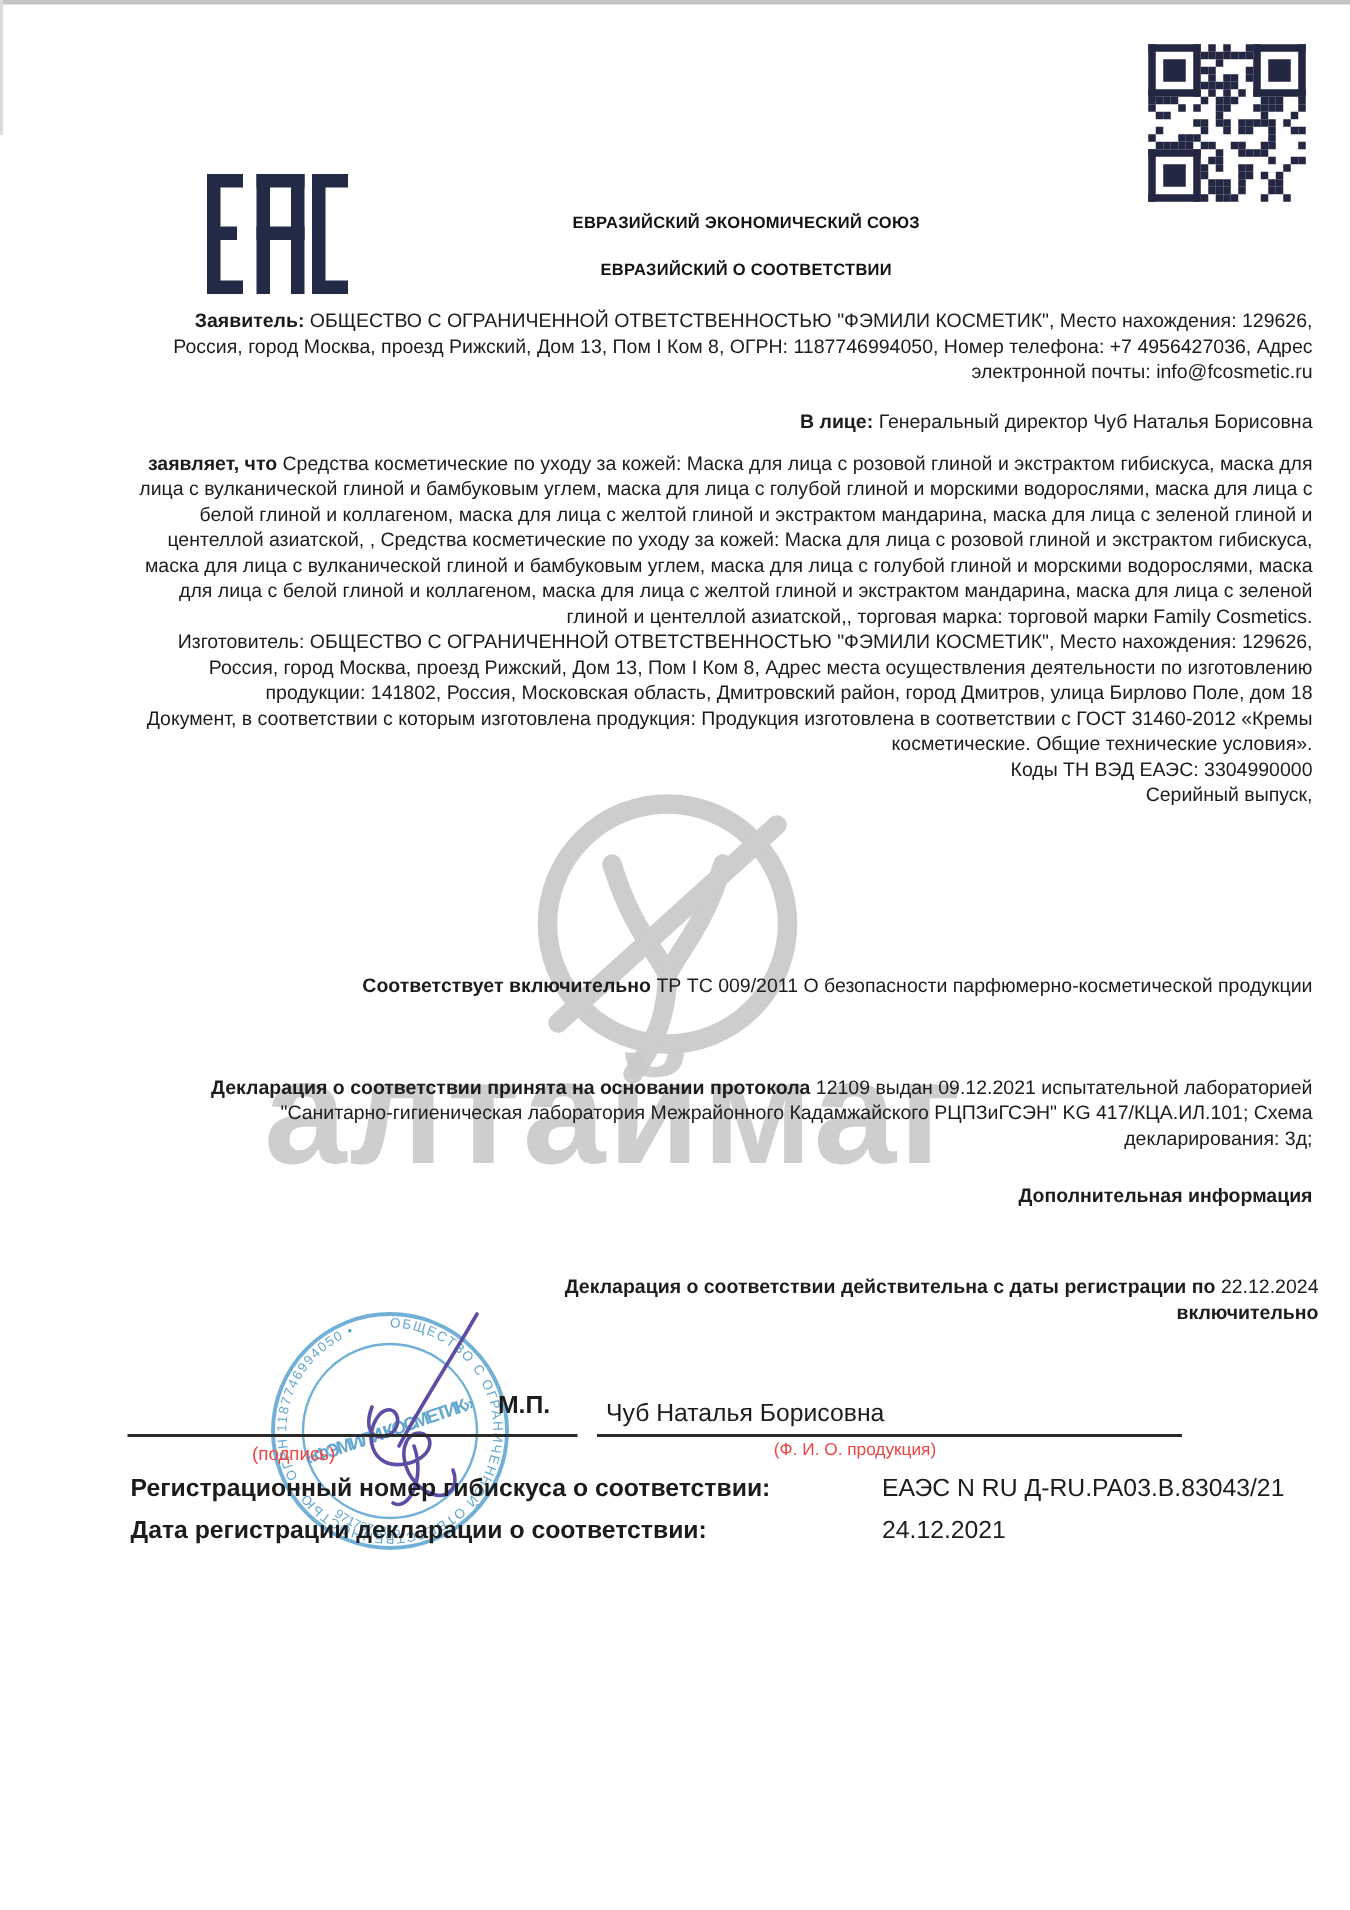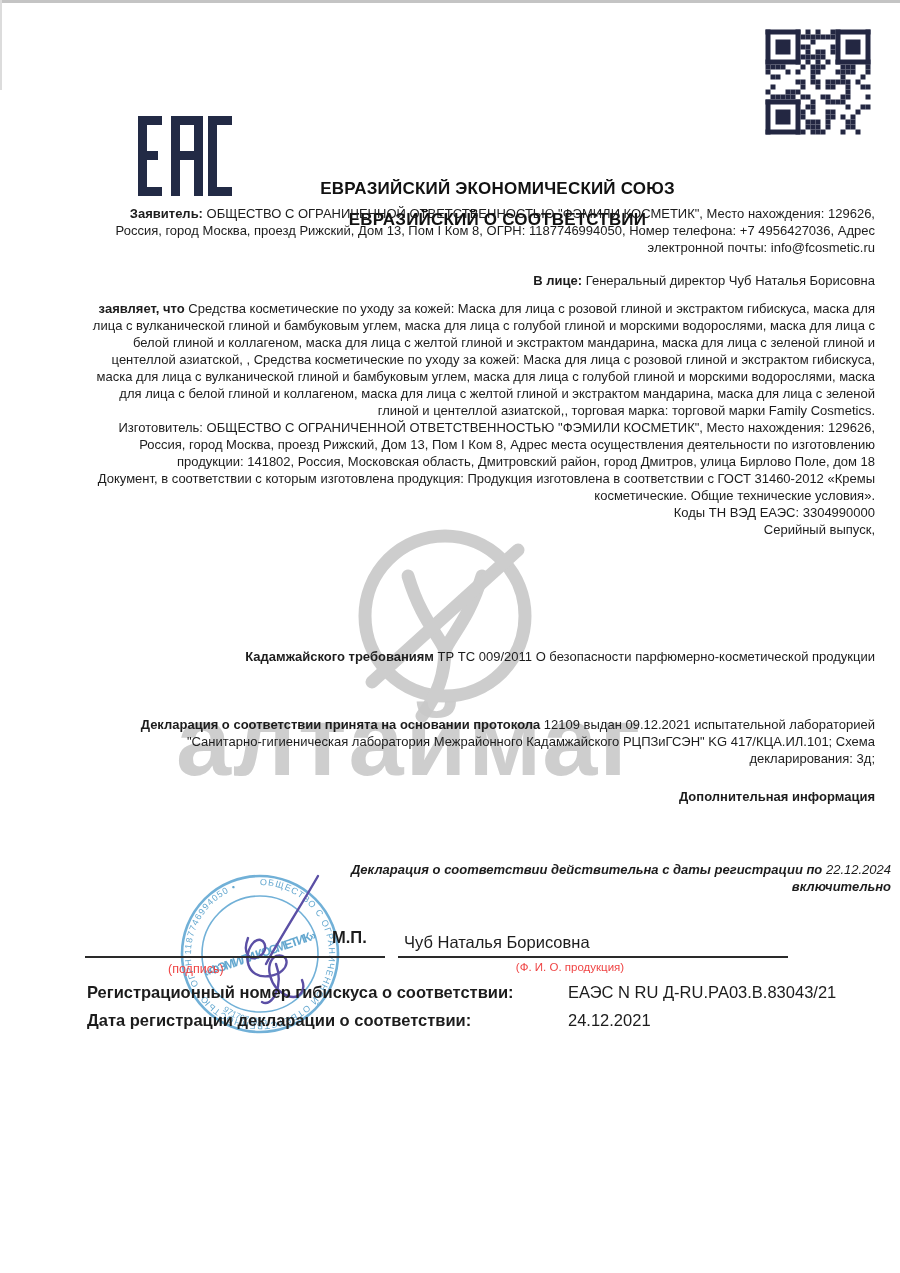--- a/index.html
+++ b/index.html
@@ -9,35 +9,35 @@
     color:#1c1c1c;overflow:hidden;
   }
   .scan-top{position:absolute;left:0;top:0;width:900px;height:3px;background:#c4c4c4;}
   .scan-left{position:absolute;left:0;top:0;width:2px;height:90px;background:#dcdcdc;}
 
   .abs{position:absolute;}
   .para{font-size:13px;line-height:17px;width:788px;left:87px;text-align:right;}
   .para b{font-weight:700;}
   .prewrap{white-space:pre-line;}
 
-  #title-block{left:95px;width:805px;text-align:center;font-weight:700;font-size:17px;letter-spacing:.2px;color:#121212;margin-top:36px;}
+  #title-block{left:95px;width:805px;text-align:center;font-weight:700;font-size:11px;letter-spacing:.2px;color:#121212;}
   #title-line1{position:absolute;left:0;right:0;top:0;}
   #title-line2{position:absolute;left:0;right:0;top:31px;}
 
   
   #watermark{left:0;top:0;width:900px;height:1273px;z-index:0;pointer-events:none;}
   #wm-word{position:absolute;left:176px;top:684px;font-size:99px;font-weight:700;color:#c9c9c9;letter-spacing:2px;opacity:.9;}
   #wm-tagline{position:absolute;left:308px;top:766px;font-size:41px;font-weight:400;color:#cfcfcf;opacity:.95;}
   .layer1{z-index:1;}
 
   .sig-line{border-top:2px solid #2a2a2a;height:0;}
   .caption{font-size:12.5px;color:#ef4444;}
   .mp{font-weight:700;font-size:16.5px;}
   .reg-label{font-weight:700;font-size:16.5px;}
-  .reg-value{font-size:16.5px;}
+  .reg-value{font-size:16.5px;margin-left:20px;}
 </style>
 </head>
 <body>
 
 <div class="scan-top"></div>
 <div class="scan-left"></div>
 
 <div id="watermark" class="abs">
   <svg class="abs" style="left:350px;top:524px;" width="190" height="200" viewBox="0 0 190 200">
     <g fill="none" stroke="#c8c8c8" stroke-width="13" stroke-linecap="round" opacity="0.9">
@@ -224,27 +224,27 @@
 <p class="abs layer1 para" style="top:205px;margin:0;"><b>Заявитель:</b><span> ОБЩЕСТВО С ОГРАНИЧЕННОЙ ОТВЕТСТВЕННОСТЬЮ "ФЭМИЛИ КОСМЕТИК", Место нахождения: 129626, Россия, город Москва, проезд Рижский, Дом 13, Пом I Ком 8, ОГРН: 1187746994050, Номер телефона: +7 4956427036, Адрес электронной почты: info@fcosmetic.ru</span></p>
 
 <p class="abs layer1 para" style="top:272px;margin:0;"><b>В лице:</b><span> Генеральный директор Чуб Наталья Борисовна</span></p>
 
 <p class="abs layer1 para prewrap" style="top:300px;margin:0;"><b>заявляет, что</b><span> Средства косметические по уходу за кожей: Маска для лица с розовой глиной и экстрактом гибискуса, маска для лица с вулканической глиной и бамбуковым углем, маска для лица с голубой глиной и морскими водорослями, маска для лица с белой глиной и коллагеном, маска для лица с желтой глиной и экстрактом мандарина, маска для лица с зеленой глиной и центеллой азиатской, , Средства косметические по уходу за кожей: Маска для лица с розовой глиной и экстрактом гибискуса, маска для лица с вулканической глиной и бамбуковым углем, маска для лица с голубой глиной и морскими водорослями, маска для лица с белой глиной и коллагеном, маска для лица с желтой глиной и экстрактом мандарина, маска для лица с зеленой глиной и центеллой азиатской,, торговая марка: торговой марки Family Cosmetics.
 Изготовитель: ОБЩЕСТВО С ОГРАНИЧЕННОЙ ОТВЕТСТВЕННОСТЬЮ "ФЭМИЛИ КОСМЕТИК", Место нахождения: 129626, Россия, город Москва, проезд Рижский, Дом 13, Пом I Ком 8, Адрес места осуществления деятельности по изготовлению продукции: 141802, Россия, Московская область, Дмитровский район, город Дмитров, улица Бирлово Поле, дом 18
 Документ, в соответствии с которым изготовлена продукция: Продукция изготовлена в соответствии с ГОСТ 31460-2012 «Кремы косметические. Общие технические условия».
 Коды ТН ВЭД ЕАЭС: 3304990000
 Серийный выпуск,</span></p>
 
-<p class="abs layer1 para" style="top:648px;margin:0;"><b>Кадамжайского требованиям</b><span>  ТР ТС 009/2011 О безопасности парфюмерно-косметической продукции</span></p>
+<p class="abs layer1 para" style="top:648px;margin:0;"><b>Соответствует включительно</b><span>  ТР ТС 009/2011 О безопасности парфюмерно-косметической продукции</span></p>
 
 <p class="abs layer1 para" style="top:716px;margin:0;"><b>Декларация о соответствии принята на основании протокола</b><span> 12109 выдан 09.12.2021 испытательной лабораторией "Санитарно-гигиеническая лаборатория Межрайонного Кадамжайского РЦПЗиГСЭН" KG 417/КЦА.ИЛ.101; Схема декларирования: 3д;</span></p>
 
 <p class="abs layer1 para" style="top:788px;margin:0;"><b>Дополнительная информация</b></p>
 
-<p class="abs layer1 para" style="top:845px;margin:16px;font-style:italic;"><b>Декларация о соответствии действительна с даты регистрации по</b><span> 22.12.2024</span><br><b>включительно</b></p>
+<p class="abs layer1 para" style="top:845px;margin:4px;"><b>Декларация о соответствии действительна с даты регистрации по</b><span> 22.12.2024</span><br><b>включительно</b></p>
 
 <svg class="abs layer1" style="left:170px;top:872px;" width="184" height="170" viewBox="0 0 184 170" opacity="0.88">
   <defs>
     <path id="ringPath" d="M 90 13 A 69 69 0 1 1 89.9 13"></path>
     <path id="innPath" d="M 38 122 A 62 62 0 0 0 146 118"></path>
   </defs>
   <g fill="none" stroke="#5ea6d2">
     <circle cx="90" cy="82" r="78" stroke-width="2.6"></circle>
     <circle cx="90" cy="82" r="58" stroke-width="1.6"></circle>
   </g>

